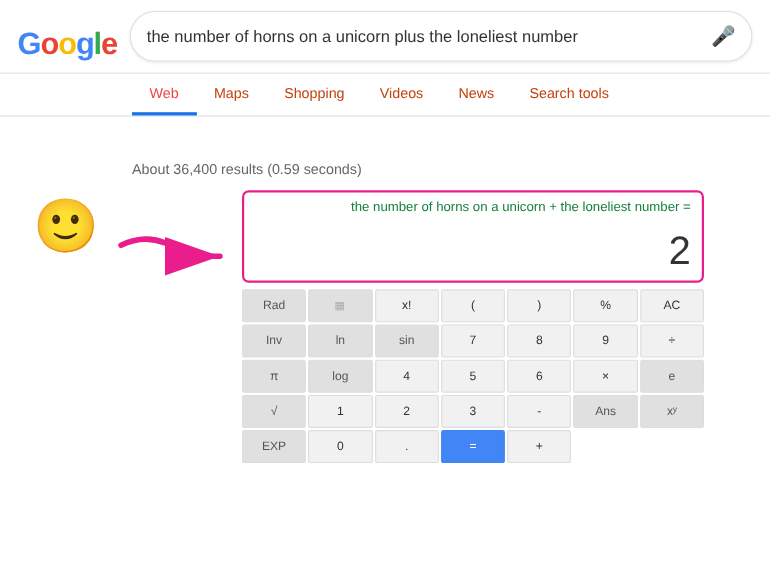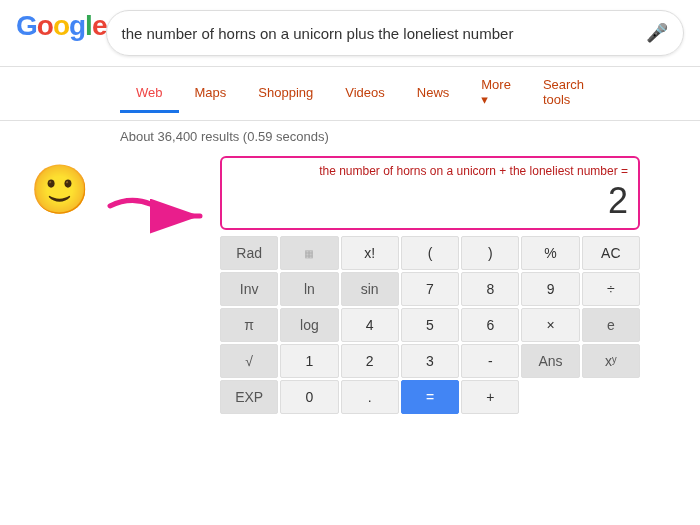--- a/index.html
+++ b/index.html
@@ -9,23 +9,24 @@
       width: 700px;
       height: 525px;
       overflow: hidden;
       font-size: 14px;
       color: #333;
     }
 
     
     .header {
       display: flex;
-      align-items: flex-start;
+      align-items: flex-end;
       padding: 10px 16px;
       border-bottom: 1px solid #e0e0e0;
+      gap: 12px;
     }
     .logo {
       font-size: 28px;
       font-weight: bold;
       letter-spacing: -1px;
       flex-shrink: 0;
     }
     .logo-g { color: #4285f4; }
     .logo-o1 { color: #ea4335; }
     .logo-o2 { color: #fbbc05; }
@@ -78,20 +79,21 @@
       color: #ef4444;
       border-bottom: 3px solid #1a73e8;
       font-weight: 500;
     }
 
     
     .results-area {
       padding: 8px 120px 4px;
       font-size: 13px;
       color: #666;
+      margin-top: 32px;
     }
 
     
     .main-content {
       display: flex;
       padding: 8px 60px 0 20px;
       position: relative;
     }
 
     
@@ -121,43 +123,43 @@
 
     
     .calc-display-box {
       border: 2px solid #e91e8c;
       border-radius: 6px;
       padding: 6px 10px;
       margin-bottom: 6px;
     }
     .calc-expression {
       font-size: 12px;
-      color: #b91c1c;
+      color: #15803d;
       text-align: right;
-      margin-bottom: 2px;
+      margin-bottom: 12px;
     }
     .calc-result {
       font-size: 36px;
       color: #333;
       text-align: right;
       font-weight: 300;
     }
 
     
     .calc-grid {
       display: grid;
       grid-template-columns: repeat(7, 1fr);
       gap: 2px;
     }
     .calc-btn {
       padding: 8px 4px;
       border: 1px solid #ddd;
       background: #f1f1f1;
       border-radius: 2px;
-      font-size: 14px;
+      font-size: 11px;
       text-align: center;
       cursor: pointer;
       color: #333;
     }
     .calc-btn.dark {
       background: #e0e0e0;
       color: #555;
     }
     .calc-btn.blue {
       background: #4285f4;
@@ -190,21 +192,20 @@
     <button class="search-icon-btn">🎤</button>
   </div>
 </div>
 
 <div class="nav-tabs">
   <a class="nav-tab active">Web</a>
   <a class="nav-tab">Maps</a>
   <a class="nav-tab">Shopping</a>
   <a class="nav-tab">Videos</a>
   <a class="nav-tab">News</a>
-  <a class="nav-tab">More ▾</a>
   <a class="nav-tab">Search tools</a>
 </div>
 
 <div class="results-area">
   <span>About 36,400 results (0.59 seconds)</span>
 </div>
 
 <div class="main-content">
 
   <div class="emoji-area">

